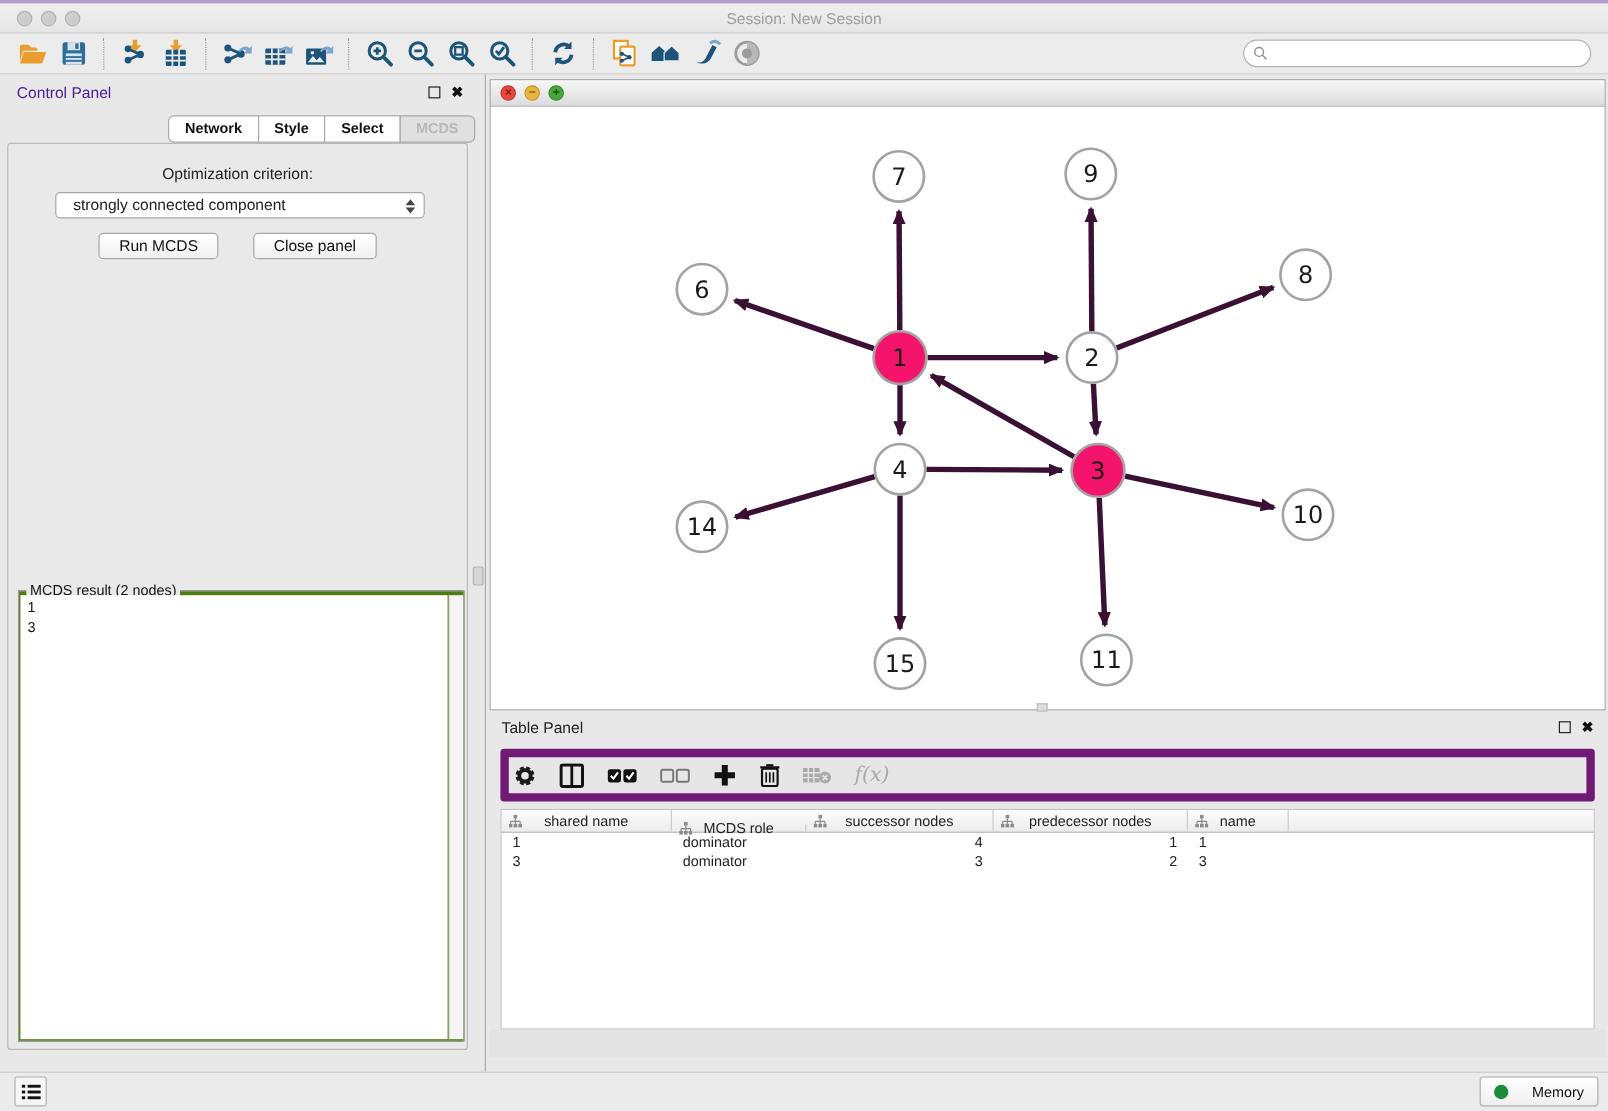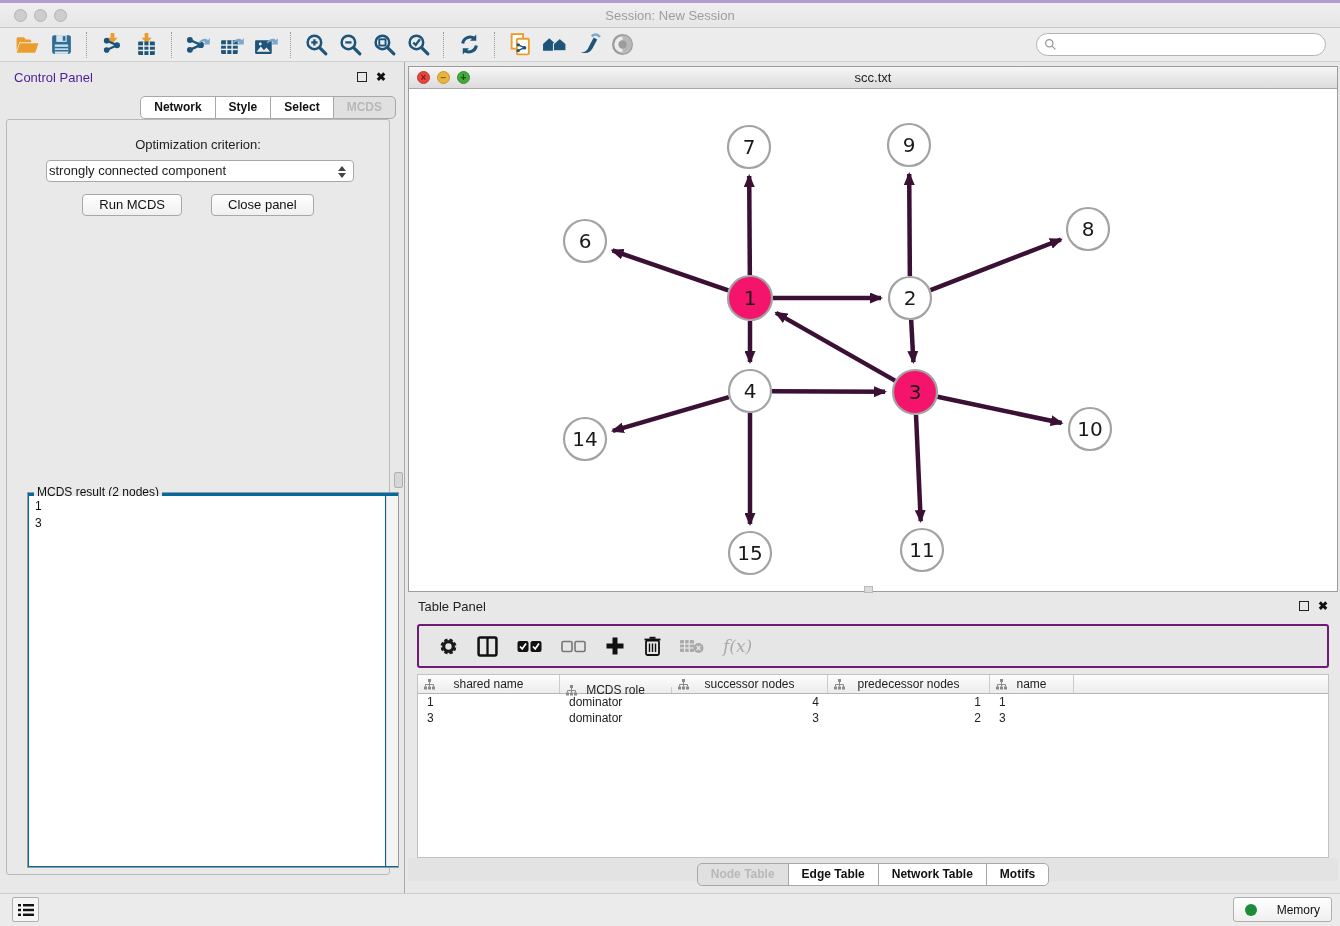--- a/index.html
+++ b/index.html
@@ -28,28 +28,28 @@
   .panel-ctrls { position:absolute; right:10px; top:5px; display:flex; gap:9px; align-items:center; }
   .float-ic { width:10px; height:10px; border:1.5px solid #222; }
   .close-ic { font-size:12px; font-weight:bold; color:#111; line-height:12px; }
   .cp-tabs { position:absolute; left:0; top:96px; width:396px; display:flex; justify-content:flex-end; }
   .tab { padding:3px 13px 4px; background:#fff; border:1px solid #a8a8a8; margin-left:-1px; font-size:12px; font-weight:bold; color:#111; position:relative; }
   .tab:first-child { border-radius:5px 0 0 5px; margin-left:0; }
   .tab:last-child { border-radius:0 5px 5px 0; }
   .tab.selected { background:#e0e0e0; color:#b8b8b8; }
   .cp-content { position:absolute; left:6px; top:119px; width:384px; height:756px; background:#e9e9e9; border:1px solid #b9b9b9; border-radius:3px; }
   .opt-label { position:absolute; left:0; right:0; top:17px; text-align:center; font-size:13px; }
-  .opt-select { position:absolute; left:39px; top:40px; width:308px; height:22px; background:#fff; border:1px solid #a8a8a8; border-radius:4px; font-size:13px; line-height:20px; padding-left:2px; }
+  .opt-select { position:absolute; left:39px; top:40px; width:308px; height:22px; background:#fff; border:1px solid #a8a8a8; border-radius:4px; font-size:13px; line-height:20px; padding-left:14px; }
   .stepper { position:absolute; right:6px; top:3px; width:10px; height:16px; }
   .stepper i { display:block; width:0; height:0; border-left:4px solid transparent; border-right:4px solid transparent; margin:2px auto; }
   .stepper .up { border-bottom:5px solid #444; }
   .stepper .dn { border-top:5px solid #444; }
   .btn-row { position:absolute; left:0; right:0; top:74px; display:flex; justify-content:center; gap:29px; }
   .push-btn { height:22px; padding:0 16px; background:linear-gradient(#ffffff,#f0f0f0); border:1px solid #a8a8a8; border-radius:4px; font-size:13px; line-height:20px; color:#111; }
-  .mcds-fieldset { position:absolute; left:20px; top:372px; width:372px; height:376px; border:1px solid #999; background:#0369a1; }
+  .mcds-fieldset { position:absolute; left:8px; top:372px; width:372px; height:376px; border:1px solid #999; background:#4d7c0f; }
   .mcds-legend { position:absolute; left:6px; top:-8px; background:#e9e9e9; padding:0 3px; font-size:12px; color:#111; }
   .mcds-text { position:absolute; left:1px; top:3px; bottom:1px; right:13px; background:#fff; font-size:12px; line-height:17px; padding:2px 6px; white-space:pre; color:#111; }
   .mcds-scroll { position:absolute; right:0; top:3px; bottom:1px; width:12px; background:#f4f4f4; border-left:1px solid #ddd; }
 
   
   .v-splitter { position:absolute; left:404px; top:62px; width:1px; height:831px; background:#aaa; }
   .v-handle { position:absolute; left:394px; top:472px; width:9px; height:16px; background:#d6d6d6; border:1px solid #b0b0b0; border-radius:2px; }
 
   
   .net-frame { position:absolute; left:408px; top:66px; width:930px; height:526px; border:1px solid #9c9c9c; background:#fff; }
@@ -59,21 +59,21 @@
   .nt.red { left:8px; background:#e8463c; border:1px solid #c03a32; color:#7e1d18; }
   .nt.yel { left:28px; background:#e9b43e; border:1px solid #c79530; color:#8a6112; }
   .nt.grn { left:48px; background:#46a83c; border:1px solid #3a8c32; color:#175412; }
   .net-canvas { position:absolute; left:0; top:22px; width:928px; height:502px; background:#fff; }
   .net-resize { position:absolute; left:455px; bottom:-2px; width:9px; height:7px; background:#dcdcdc; border:1px solid #bbb; }
 
   
   .table-panel { position:absolute; left:408px; top:595px; width:930px; height:291px; }
   .tp-header { position:absolute; left:0; top:0; right:0; height:24px; }
   .tp-header .pt { position:absolute; left:10px; top:4px; font-size:13px; color:#222; }
-  .tp-toolbar { position:absolute; left:9px; top:29px; width:912px; height:44px; background:#e6e6e6; border:2px solid #701a75; border-radius:3px; display:flex; align-items:center; gap:19px; padding-left:20px; }
+  .tp-toolbar { position:absolute; left:9px; top:29px; width:912px; height:44px; background:#e6e6e6; border:7px solid #701a75; border-radius:3px; display:flex; align-items:center; gap:19px; padding-left:4px; }
   .tpt-btn { display:flex; align-items:center; justify-content:center; }
   .tpt-btn svg { display:block; }
   .fx-label { font-family:"DejaVu Serif",serif; font-style:italic; font-size:17px; color:#aaa; }
   .tp-table { position:absolute; left:9px; top:79px; width:912px; height:184px; background:#fff; border:1px solid #c2c2c2; overflow:hidden; }
   .tp-head { display:flex; height:19px; background:linear-gradient(#fdfdfd,#ececec); border-bottom:1px solid #b5b5b5; }
   .th { display:flex; align-items:center; justify-content:center; gap:6px; font-size:12px; color:#222; border-right:1px solid #ccc; position:relative; }
   .th svg { position:absolute; left:6px; }
   .tp-row { display:flex; height:16px; }
   .td { font-size:12px; line-height:16px; padding:0 9px; overflow:hidden; white-space:nowrap; }
   .tp-tabs { position:absolute; left:0; right:0; top:268px; display:flex; justify-content:center; }
@@ -293,21 +293,20 @@
 </div>
 
 <div class="v-splitter"></div>
 <div class="v-handle"></div>
 
 <div class="net-frame">
   <div class="net-titlebar">
     <span class="nt red">×</span>
     <span class="nt yel">−</span>
     <span class="nt grn">+</span>
-    <span class="title">scc.txt</span>
   </div>
   <div class="net-canvas">
     <svg id="graph-svg" width="928" height="502">
         <defs>
           <marker id="arrow" markerWidth="13" markerHeight="11" refX="11" refY="5.5" orient="auto" markerUnits="userSpaceOnUse">
             <path d="M0,0 L13,5.5 L0,11 z" fill="#3a1135"></path>
           </marker>
         </defs>
         <line x1="340.84768545925334" y1="186.0005043472541" x2="340.1920487687675" y2="86.99936408389699" stroke="#3a1135" stroke-width="4.5" marker-end="url(#arrow)"></line>
         <line x1="319.2606252742353" y1="201.4900341856449" x2="203.41051595857292" y2="161.46908733114336" stroke="#3a1135" stroke-width="4.5" marker-end="url(#arrow)"></line>
@@ -537,26 +536,20 @@
         <div class="tp-row">
           <div class="td" style="width: 142px; text-align: left;">3</div>
           <div class="td" style="width: 112px; text-align: left;">dominator</div>
           <div class="td" style="width: 156px; text-align: right;">3</div>
           <div class="td" style="width: 162px; text-align: right;">2</div>
           <div class="td" style="width: 84px; text-align: left;">3</div>
         </div>
       </div>
   </div>
   <div class="gray-strip"></div>
-  <div class="tp-tabs" id="tp-tabs">
-      <div class="tab selected">Node Table</div>
-      <div class="tab">Edge Table</div>
-      <div class="tab">Network Table</div>
-      <div class="tab">Motifs</div>
-    </div>
 </div>
 
 <div class="status-bar">
   <div class="list-btn">
     <svg width="16" height="14" viewBox="0 0 16 14">
       <rect x="0" y="1" width="3" height="2.4" fill="#111"></rect>
         <rect x="5" y="1" width="11" height="2.4" fill="#111"></rect>
       <rect x="0" y="5.8" width="3" height="2.4" fill="#111"></rect>
         <rect x="5" y="5.8" width="11" height="2.4" fill="#111"></rect>
       <rect x="0" y="10.6" width="3" height="2.4" fill="#111"></rect>

